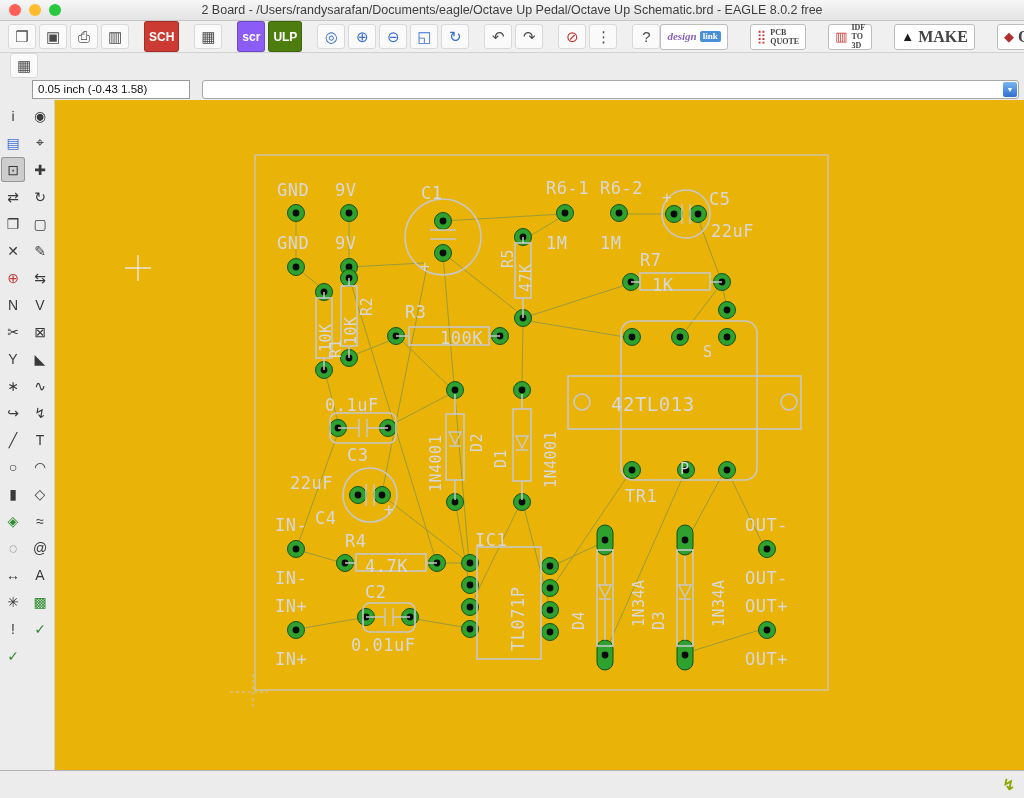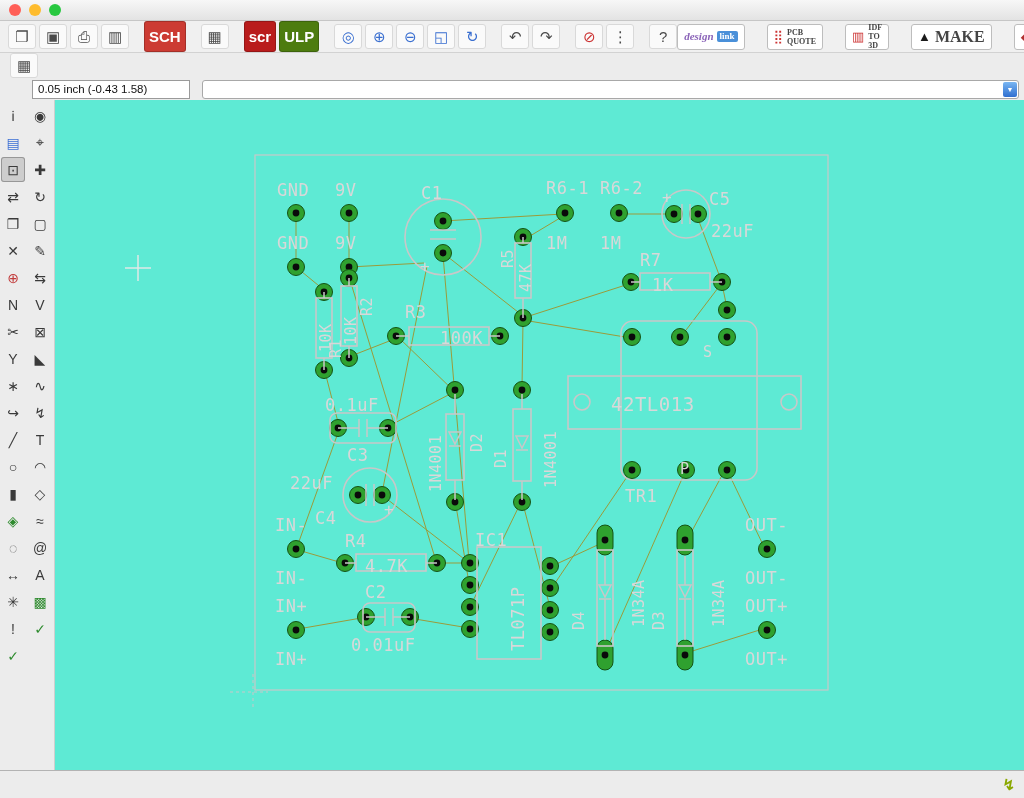--- a/index.html
+++ b/index.html
@@ -13,21 +13,21 @@
   .light{width:12px;height:12px;border-radius:50%;display:inline-block;}
   .title-text{margin:0 auto;font-size:12.5px;color:#3d3d3d;white-space:nowrap;}
 
   
   .toolbar{position:absolute;top:21px;left:0;right:0;height:31px;background:#f0f0f0;
            border-bottom:1px solid #d2d2d2;display:flex;align-items:center;padding:0 8px;}
   .tb-left{display:flex;align-items:center;gap:3px;}
   .tb-right{margin-left:auto;display:flex;align-items:center;gap:22px;font-family:Liberation Serif, serif;}
   .tbtn{width:26px;height:23px;display:flex;align-items:center;justify-content:center;font-size:15px;
         color:#4a4a4a;background:#fafafa;border:1px solid #d9d9d9;border-radius:3px;cursor:default;}
-  .chip{height:19px;display:flex;align-items:center;padding:5px 4px;border-radius:3px;font-size:15px;
+  .chip{height:19px;display:flex;align-items:center;padding:5px 4px;border-radius:3px;font-size:12px;
         font-weight:bold;color:#fff;border:1px solid rgba(0,0,0,.2);}
   .tsep{width:9px;height:1px;}
   .rbtn{border:1px solid #bdbdbd;background:#fff;border-radius:3px;height:24px;display:flex;
         align-items:center;padding:0 6px;gap:4px;}
   .rglyph{font-size:13px;line-height:13px;}
   .rlines{display:flex;flex-direction:column;font-size:8px;line-height:9px;font-weight:bold;color:#444;}
   .rlines span:only-child{font-size:16px;line-height:11px;}
   .rbtn[data-name="design-link-button"] .rlines{flex-direction:row;gap:3px;align-items:center;}
   .rbtn[data-name="design-link-button"] .rlines span:first-child{color:#8a63b8;font-style:italic;font-size:11px;}
   .rbtn[data-name="design-link-button"] .rlines span:nth-child(2){background:#4a90d9;color:#fff;padding:1px 3px;border-radius:2px;font-size:9px;}
@@ -49,52 +49,53 @@
 
   
   .sidebar{position:absolute;top:100px;left:0;width:55px;bottom:28px;background:#ececec;
            border-right:1px solid #cfcfcf;display:grid;grid-template-columns:25px 25px;
            justify-content:center;align-content:start;gap:2px 2px;padding-top:3px;box-sizing:border-box;}
   .tool{width:24px;height:25px;display:flex;align-items:center;justify-content:center;font-size:14px;
         color:#3a3a3a;border-radius:3px;}
   .tool.active{background:#cdcdcd;box-shadow:inset 0 0 0 1px #979797;}
 
   
-  .canvas{position:absolute;left:55px;top:100px;width:969px;height:670px;background:#5eead4;}
+  .canvas{position:absolute;left:55px;top:100px;width:969px;height:670px;background:#eab308;}
   .canvas svg{display:block;width:969px;height:670px;}
 
   
   .statusbar{position:absolute;left:0;right:0;bottom:0;height:28px;background:#ececec;
              border-top:1px solid #b3b3b3;display:flex;align-items:center;padding:0 9px;box-sizing:border-box;}
   .status-text{font-size:12.5px;font-weight:bold;color:#101010;}
   .status-right{margin-left:auto;color:#8aa800;font-size:15px;font-weight:bold;}
 </style>
 </head>
 <body>
 
 <div class="titlebar" data-name="titlebar">
   <div class="traffic" data-name="traffic-lights">
       <span class="light" data-name="close-button" style="background: rgb(255, 95, 87);"></span>
       <span class="light" data-name="minimize-button" style="background: rgb(254, 188, 46);"></span>
       <span class="light" data-name="zoom-button" style="background: rgb(40, 200, 64);"></span>
     </div>
+  <div class="title-text" data-name="window-title">2 Board - /Users/randysarafan/Documents/eagle/Octave Up Pedal/Octave Up Schematic.brd - EAGLE 8.0.2 free</div>
 </div>
 
 <div class="toolbar" data-name="main-toolbar">
   <div class="tb-left" data-name="main-toolbar-left">
       <div data-name="open-board-button" class="tbtn">❐</div>
       <div data-name="save-button" class="tbtn">▣</div>
       <div data-name="print-button" class="tbtn">⎙</div>
       <div data-name="cam-processor-button" class="tbtn">▥</div>
       <div class="tsep" data-name="toolbar-separator"></div>
       <div data-name="schematic-board-switch-button" class="chip" style="background: rgb(204, 59, 51);">SCH</div>
       <div class="tsep" data-name="toolbar-separator"></div>
       <div data-name="sheet-grid-button" class="tbtn">▦</div>
       <div class="tsep" data-name="toolbar-separator"></div>
-      <div data-name="script-button" class="chip" style="background: #b91c1c;">scr</div>
+      <div data-name="script-button" class="chip" style="background: #8b5cf6;">scr</div>
       <div data-name="ulp-button" class="chip" style="background: #4d7c0f;">ULP</div>
       <div class="tsep" data-name="toolbar-separator"></div>
       <div data-name="zoom-fit-icon" class="tbtn" style="color: rgb(58, 111, 208);">◎</div>
       <div data-name="zoom-in-icon" class="tbtn" style="color: rgb(58, 111, 208);">⊕</div>
       <div data-name="zoom-out-icon" class="tbtn" style="color: rgb(58, 111, 208);">⊖</div>
       <div data-name="zoom-select-icon" class="tbtn" style="color: rgb(58, 111, 208);">◱</div>
       <div data-name="zoom-redraw-icon" class="tbtn" style="color: rgb(58, 111, 208);">↻</div>
       <div class="tsep" data-name="toolbar-separator"></div>
       <div data-name="undo-button" class="tbtn">↶</div>
       <div data-name="redo-button" class="tbtn">↷</div>

